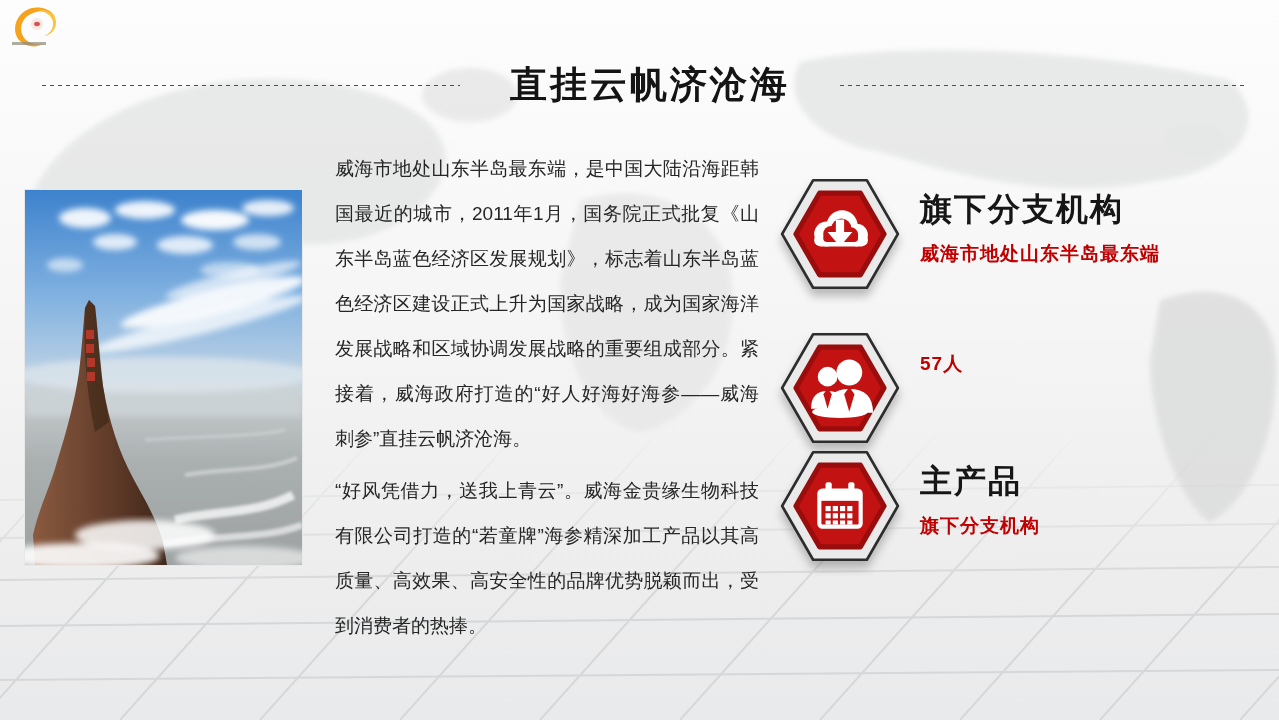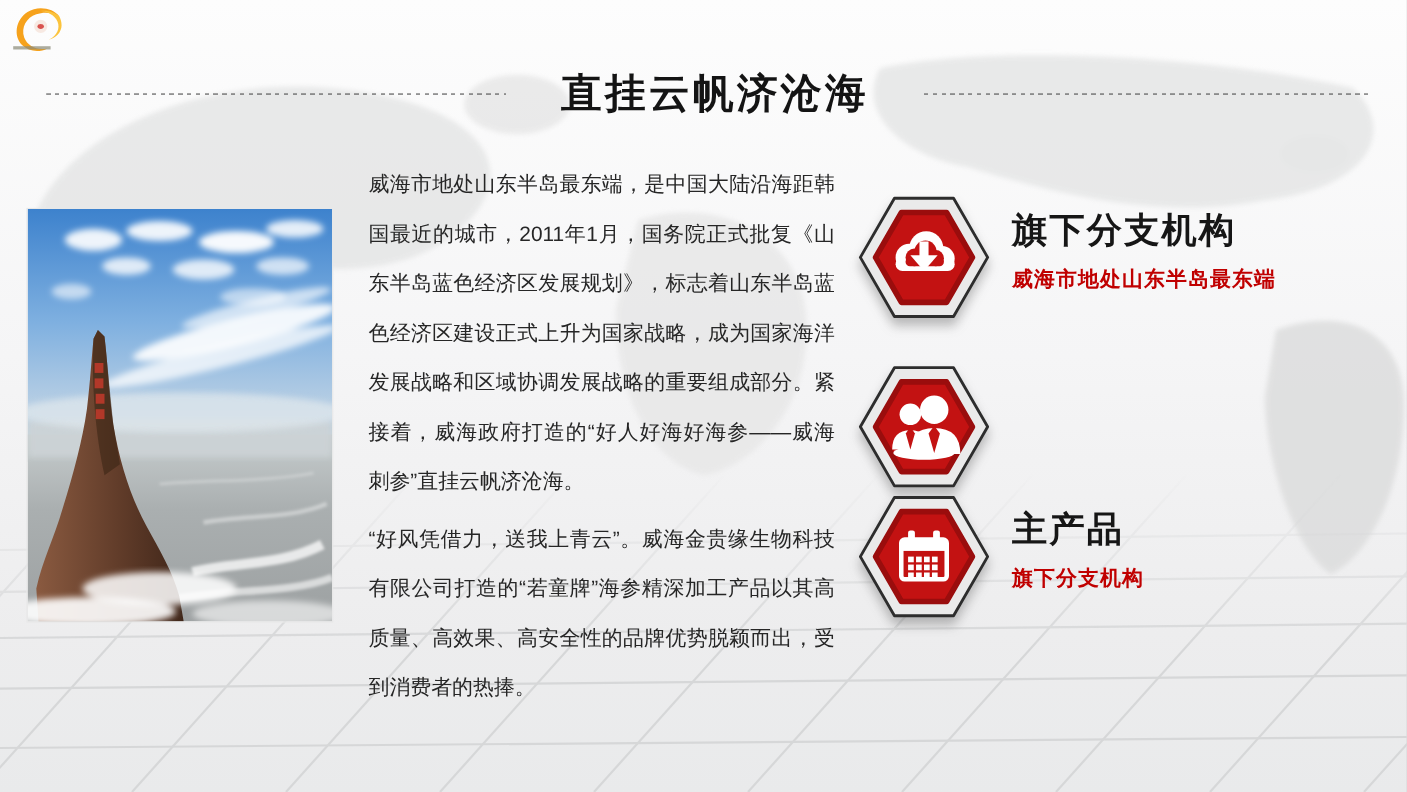--- a/index.html
+++ b/index.html
@@ -204,20 +204,21 @@
         <ellipse cx="60" cy="83" rx="27" ry="6"></ellipse>
         <circle cx="48" cy="49" r="9.5"></circle>
         <path d="M32,80 q0,-17 16,-17 q16,0 16,17 z"></path>
         <circle cx="69" cy="45" r="12.5"></circle>
         <path d="M46,84 q0,-23 23,-23 q23,0 23,23 z"></path>
       </g>
       <path d="M48,60 l4,6 -4,14 -4,-14 z" fill="#c31212"></path>
       <path d="M69,59 l5,7 -5,17 -5,-17 z" fill="#c31212"></path>
     </svg>
     <div class="stat-text">
+      <div class="stat-value">57人</div>
     </div>
   </div>
 
   <div class="stat stat3">
     <svg class="hex" viewBox="0 0 120 120">
       <polygon points="4,60 34,8 86,8 116,60 86,112 34,112" fill="#eaeaea" stroke="#2d2d2d" stroke-width="2.5" stroke-linejoin="round"></polygon>
       <polygon points="17.4,60 40.2,20.5 79.8,20.5 102.6,60 79.8,99.5 40.2,99.5" fill="#c31212" stroke="#9a0d0d" stroke-width="5" stroke-linejoin="round"></polygon>
       <g fill="#ffffff">
         <rect x="40" y="45" width="40" height="35" rx="3" fill="none" stroke="#ffffff" stroke-width="4"></rect>
         <rect x="40" y="45" width="40" height="10"></rect>

